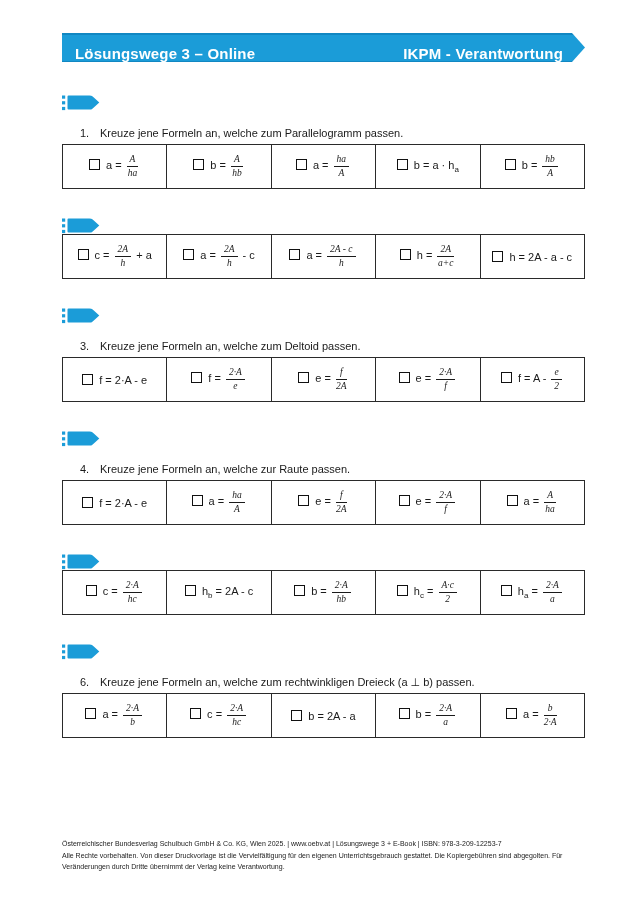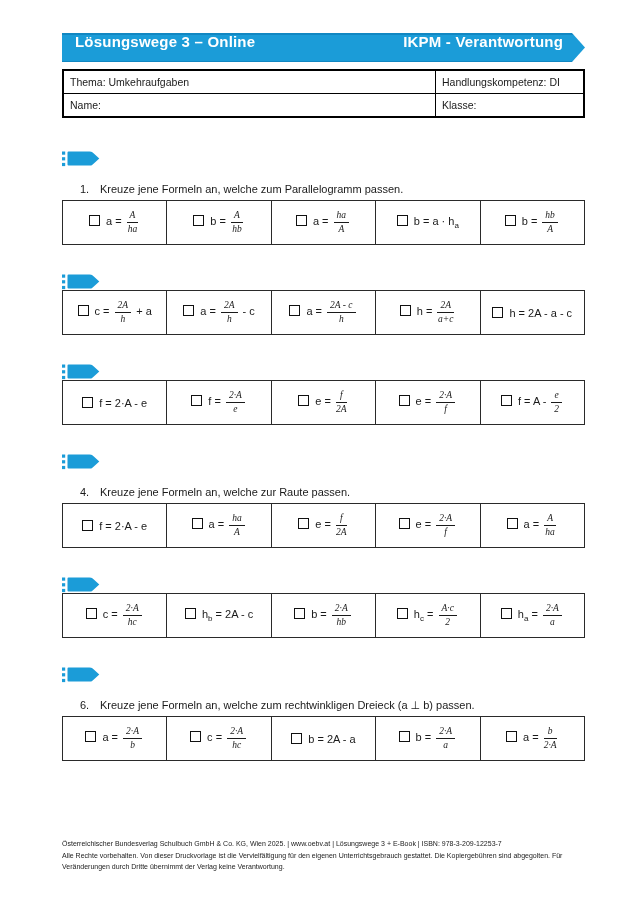--- a/index.html
+++ b/index.html
@@ -5,21 +5,21 @@
   html,body { margin:0; padding:0; background:#ffffff; }
   .page {
     position:relative; width:640px; height:905px; background:#fff;
     font-family:"Liberation Sans", sans-serif; color:#1a1a1a; overflow:hidden;
   }
   .content { position:absolute; left:62px; top:33px; width:523px; }
 
   
   .banner {
     height:29px; background:linear-gradient(180deg,#1187c2 0 2px,#1b9cd8 2px calc(100% - 1px),#1187c2 calc(100% - 1px));
-    display:flex; align-items:flex-start; justify-content:space-between;
+    display:flex; align-items:flex-end; justify-content:space-between;
     padding:0 22px 0 13px; box-sizing:border-box;
     clip-path:polygon(0 0, calc(100% - 13px) 0, 100% 50%, calc(100% - 13px) 100%, 0 100%);
   }
   .banner .b-left, .banner .b-right {
     color:#fff; font-weight:bold; font-size:15px; letter-spacing:0.2px; white-space:nowrap;
   }
 
   
   table.info {
     width:523px; margin-top:7px; border-collapse:collapse; table-layout:fixed;
@@ -69,32 +69,20 @@
 <body>
 
 <div class="page">
   <div class="content">
 
     <div class="banner">
       <span class="b-left">Lösungswege 3 – Online</span>
       <span class="b-right">IKPM - Verantwortung</span>
     </div>
 
-    <table class="info">
-      <tbody>
-          <tr>
-        <td class="c1">Thema: Umkehraufgaben</td>
-        <td>Handlungskompetenz: DI</td>
-      </tr>
-      <tr>
-        <td class="c1">Name:</td>
-        <td>Klasse:</td>
-      </tr>
-    </tbody>
-      </table>
 
     <div id="questions">
   <div class="q">
     <span class="q-icon">
       <svg width="40" height="16" viewBox="0 0 40 16" xmlns="http://www.w3.org/2000/svg">
         <g fill="#1b9cd8">
           <rect x="0" y="0.5" width="3.2" height="3.2"></rect>
           <rect x="0" y="6.2" width="3.2" height="3.2"></rect>
           <rect x="0" y="11.9" width="3.2" height="3.2"></rect>
           <path d="M6.5 0.4 h21 q2 0 3.2 1.2 l6.6 5.9 l-6.6 5.9 q-1.2 1.2 -3.2 1.2 h-21 q-1 0 -1 -1 v-12.2 q0 -1 1 -1 z"></path>
@@ -145,20 +133,23 @@
     <span class="q-icon">
       <svg width="40" height="16" viewBox="0 0 40 16" xmlns="http://www.w3.org/2000/svg">
         <g fill="#1b9cd8">
           <rect x="0" y="0.5" width="3.2" height="3.2"></rect>
           <rect x="0" y="6.2" width="3.2" height="3.2"></rect>
           <rect x="0" y="11.9" width="3.2" height="3.2"></rect>
           <path d="M6.5 0.4 h21 q2 0 3.2 1.2 l6.6 5.9 l-6.6 5.9 q-1.2 1.2 -3.2 1.2 h-21 q-1 0 -1 -1 v-12.2 q0 -1 1 -1 z"></path>
         </g>
       </svg>
     </span>
+    <div class="q-line">
+      <span class="q-num">3.</span><span class="q-text">Kreuze jene Formeln an, welche zum Deltoid passen.</span>
+    </div>
     <table class="opts">
       <tbody>
               <tr>
                 <td><span class="cb"></span><span class="fm"><span>f = 2·A - e</span></span></td>
                 <td><span class="cb"></span><span class="fm"><span>f = </span><span class="frac"><span class="num">2·A</span><span class="den">e</span></span></span></td>
                 <td><span class="cb"></span><span class="fm"><span>e = </span><span class="frac"><span class="num">f</span><span class="den">2A</span></span></span></td>
                 <td><span class="cb"></span><span class="fm"><span>e = </span><span class="frac"><span class="num">2·A</span><span class="den">f</span></span></span></td>
                 <td><span class="cb"></span><span class="fm"><span>f = A - </span><span class="frac"><span class="num">e</span><span class="den">2</span></span></span></td>
               </tr>
     </tbody>

